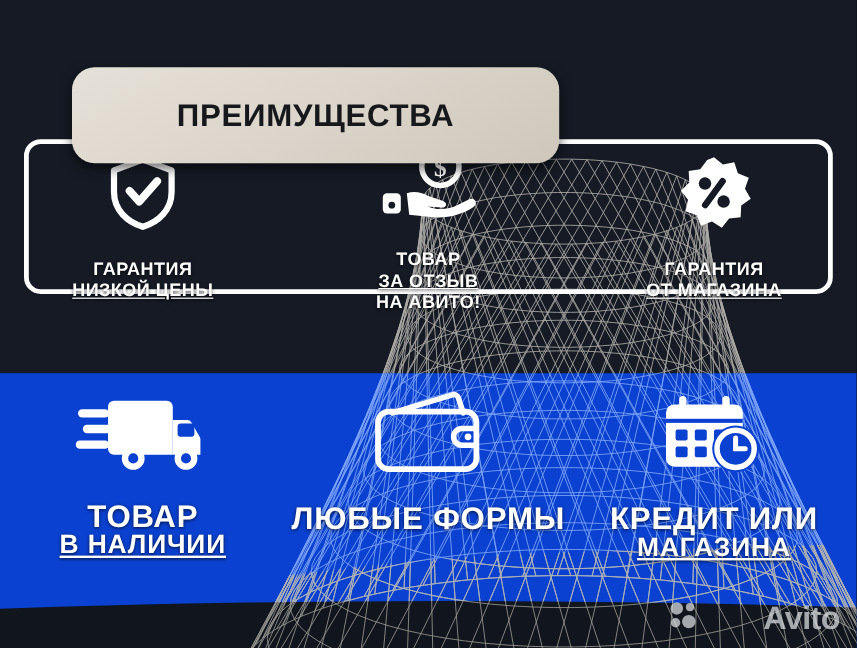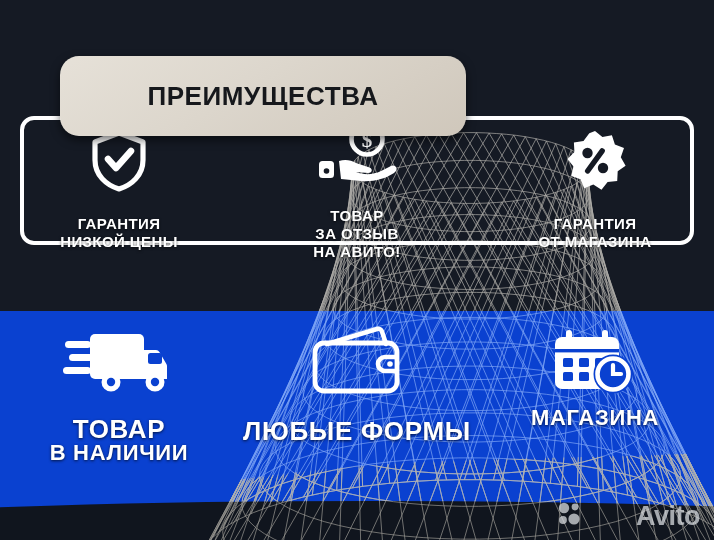--- a/index.html
+++ b/index.html
@@ -62,21 +62,21 @@
     display:flex;flex-direction:column;align-items:center;justify-content:flex-start;
     text-align:center;
   }
   .cell .ico{display:block;}
   .cap{margin-top:7px;}
   .cap div{
     color:#fff;font-weight:bold;white-space:nowrap;
     text-shadow:0 1px 3px rgba(0,0,0,.7);
   }
   .cap .l1{font-size:15px;letter-spacing:.5px;line-height:18px;margin-top:12px;}
-  .cap .l2{font-size:14px;letter-spacing:.5px;line-height:18px;}
+  .cap .l2{font-size:14px;letter-spacing:.5px;line-height:18px;text-decoration:underline;}
 
   .cap-big .l1{font-size:26px;letter-spacing:.7px;line-height:25px;}
   .cap-big .l2{font-size:22px;letter-spacing:.7px;line-height:21px;}
 
   .cap-mid .l1,.cap-mid .l2,.cap-mid .l3{font-size:15px;line-height:18px;letter-spacing:.4px;}
 
   
   .avito{
     position:absolute;right:14px;bottom:10px;
     display:flex;align-items:center;gap:5px;
@@ -770,20 +770,21 @@
             <rect x="46" y="32" width="10" height="9" rx="1.6"></rect>
             <rect x="14" y="46" width="10" height="9" rx="1.6"></rect>
             <rect x="30" y="46" width="10" height="9" rx="1.6"></rect>
           </g>
           <circle cx="64" cy="48" r="19.5" fill="#0a41d0"></circle>
           <circle cx="64" cy="48" r="15.5" fill="none" stroke="#fff" stroke-width="4.6"></circle>
           <path d="M64 39 V48 H72" fill="none" stroke="#fff" stroke-width="4.2" stroke-linecap="round"></path>
         </svg>
       </span>
       <div class="cap cap-big">
+        <div class="l1">КРЕДИТ ИЛИ</div>
         <div class="l2">МАГАЗИНА</div>
       </div>
     </div>
 
   </div>
 
   <div class="avito">
     <span>
       <svg width="26" height="24" viewBox="0 0 26 24">
         <circle cx="7" cy="6" r="5.2" fill="#dfe2e6"></circle>

